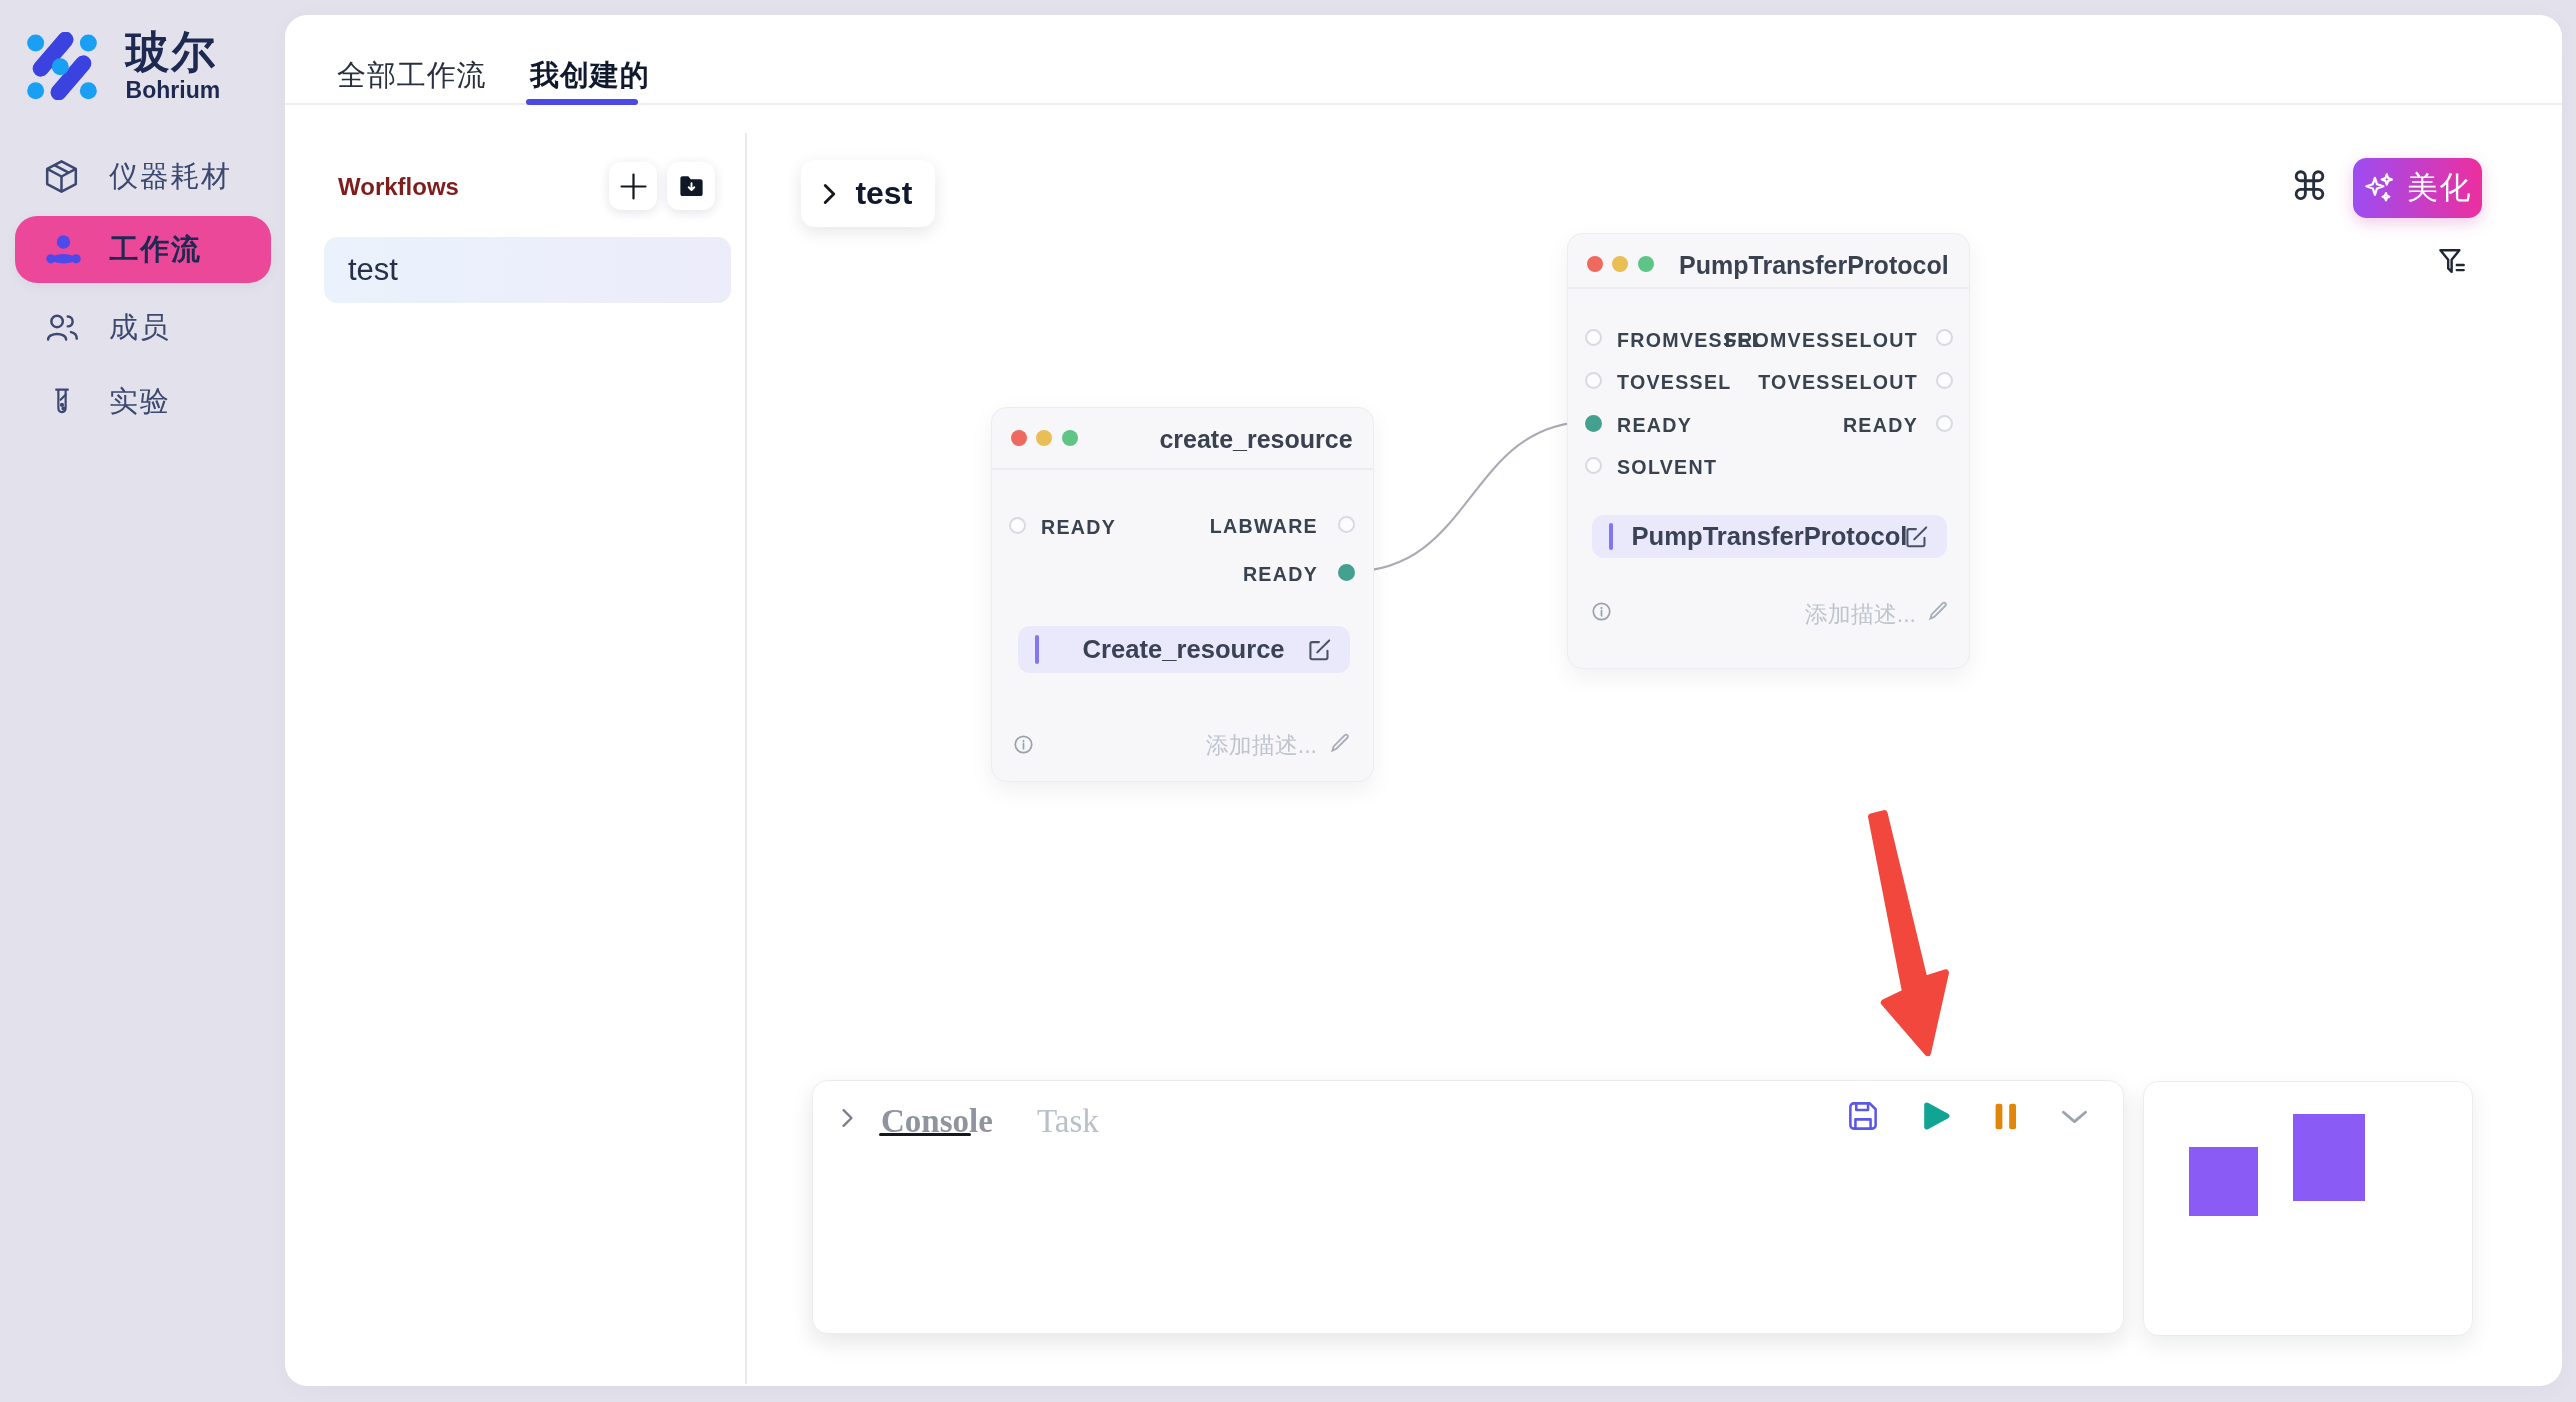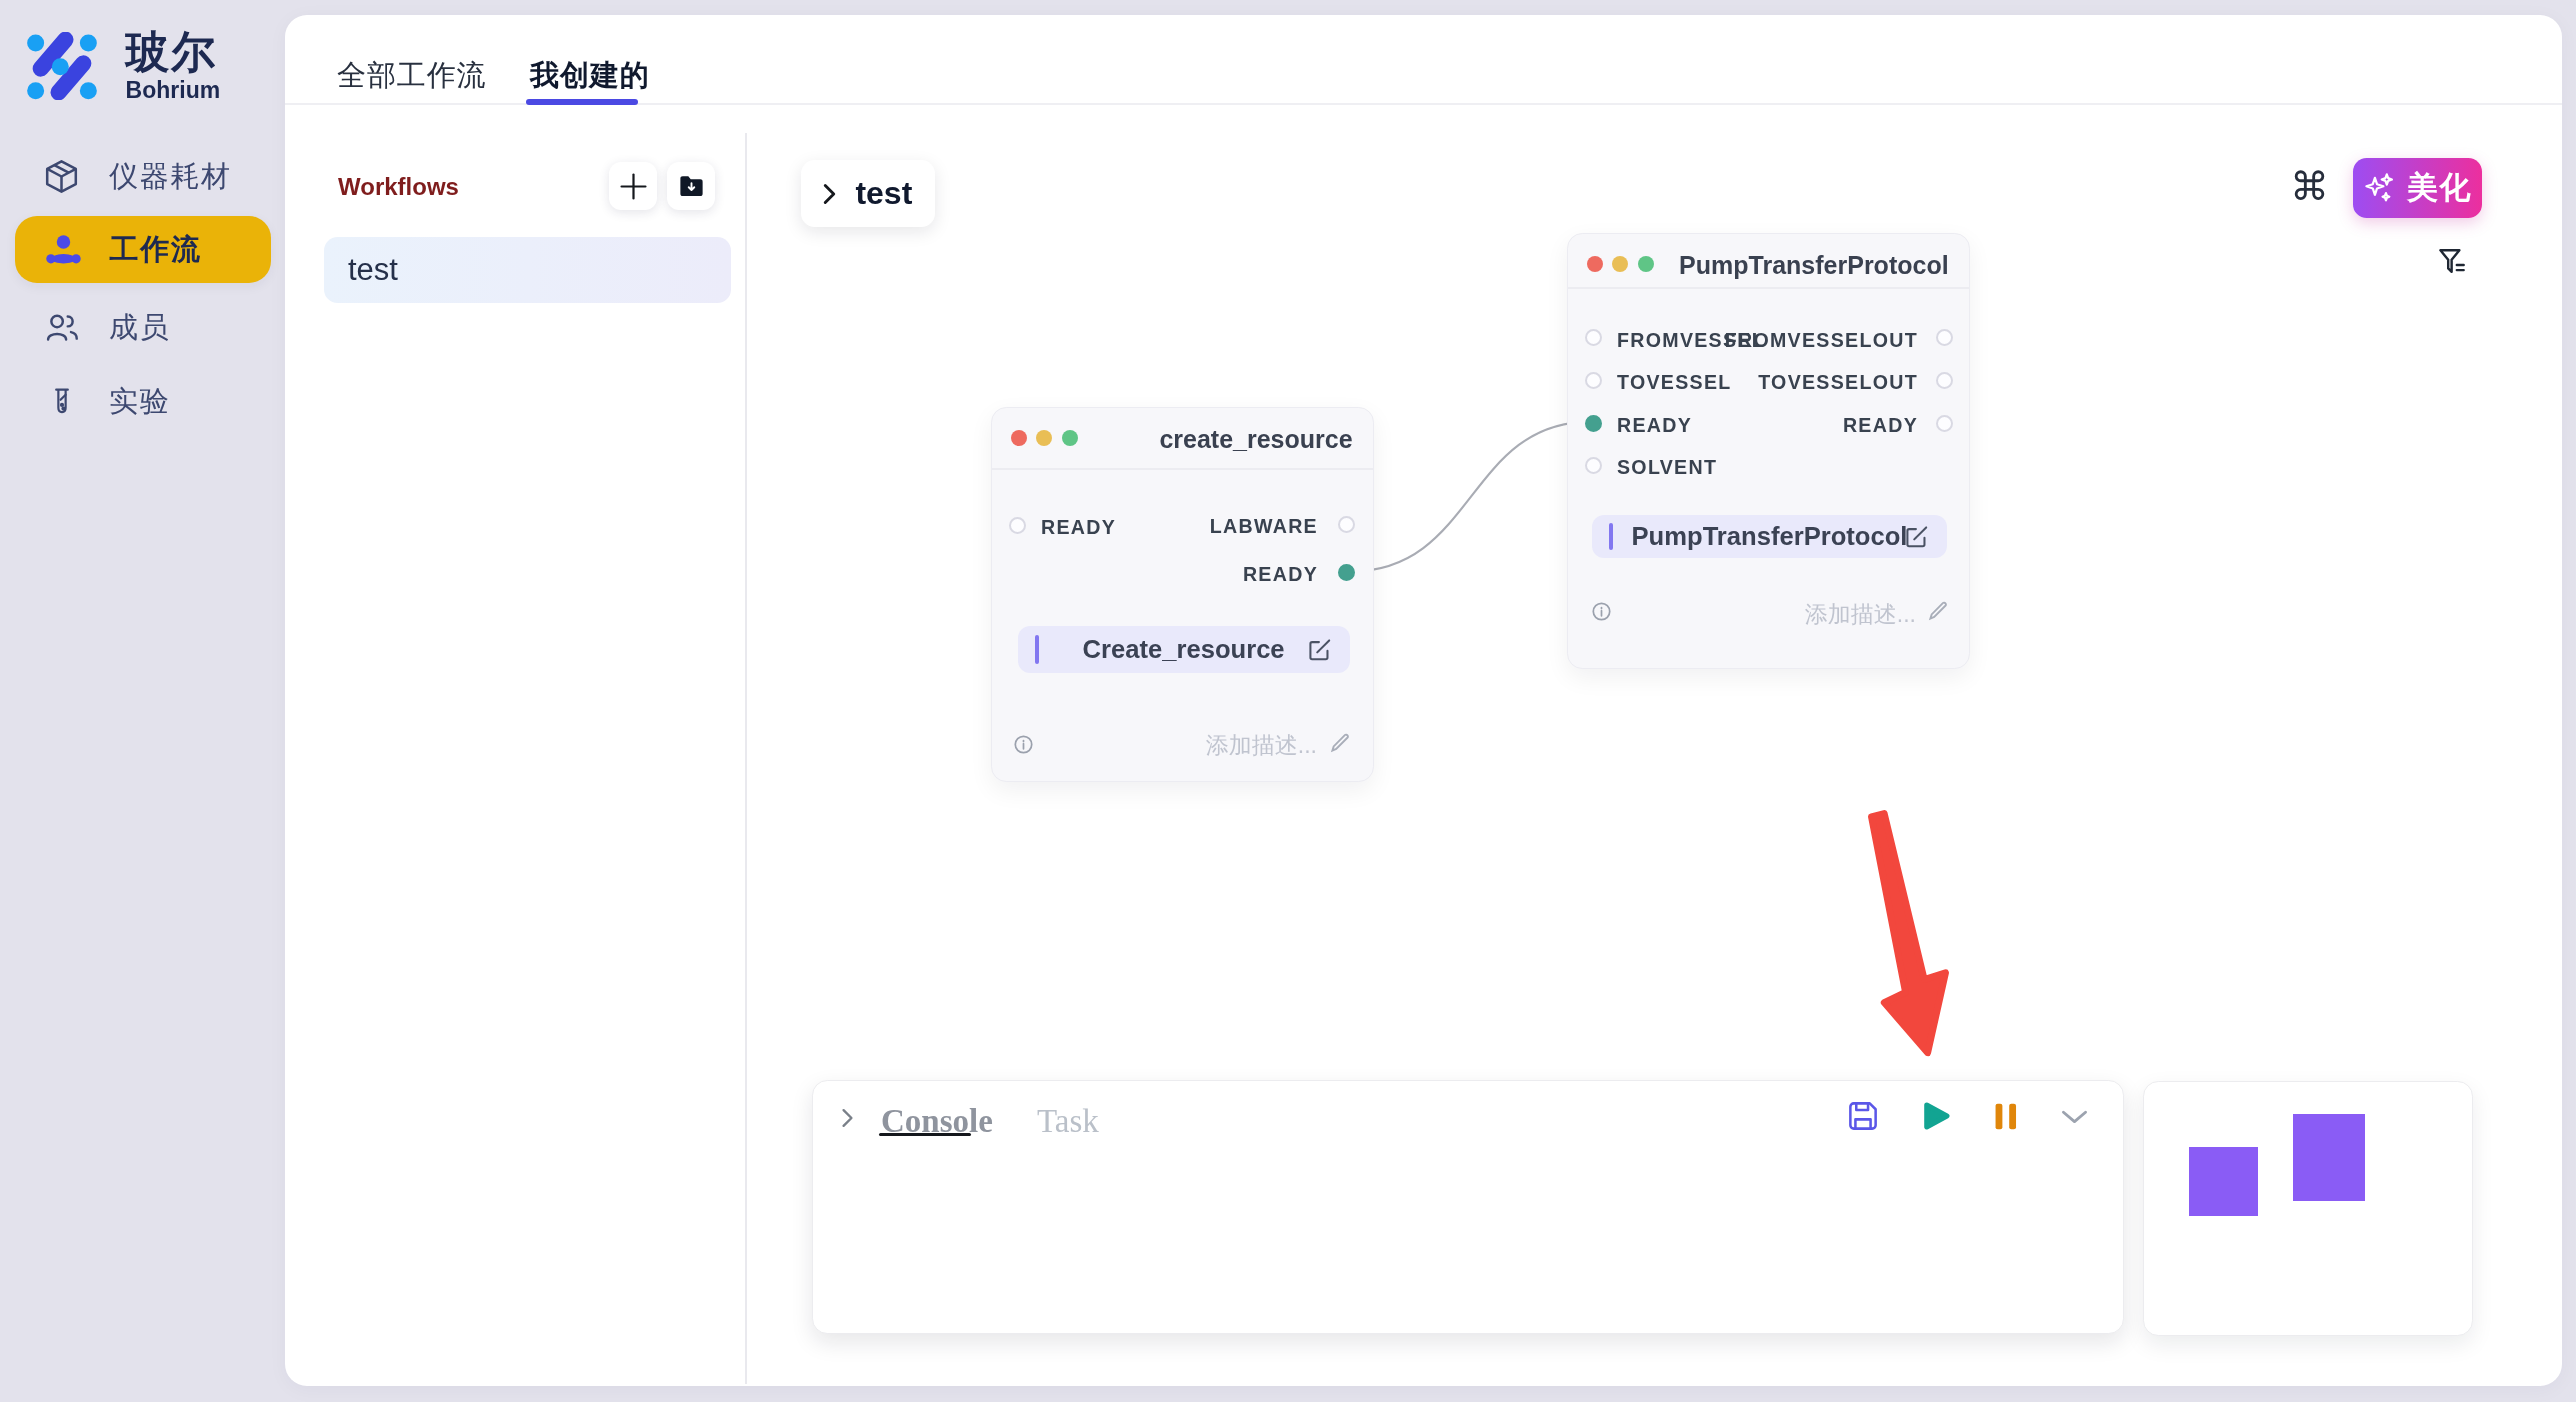--- a/index.html
+++ b/index.html
@@ -12,21 +12,21 @@
     background:#FFFFFF; border-radius:22px; box-shadow:0 3.4px 20.4px rgba(30,34,70,.04); }
 
   
   .logo-row { position:absolute; left:25.6px; top:29px; display:flex; align-items:center; gap:28px; }
   .logo-mark { width:72px; height:68px; }
   .logo-title { font-size:44px; font-weight:700; color:#1D2951; letter-spacing:1.7px; line-height:1.05; }
   .logo-sub { font-size:23px; font-weight:700; color:#1D2951; margin-top:1.7px; }
   .menu-item { position:absolute; left:0; width:285px; height:49px; display:flex; align-items:center; cursor:pointer; }
   .menu-item .mi-icon { position:absolute; left:43px; width:37px; height:37px; display:flex; align-items:center; justify-content:center; }
   .menu-item .mi-label { position:absolute; left:109px; font-size:29px; color:#3D4870; font-weight:500; letter-spacing:1.7px; }
-  .menu-item.active-pill { left:14.5px; top:216px; width:256px; height:67px; background:#eab308; border-radius:22px;
+  .menu-item.active-pill { left:14.5px; top:216px; width:256px; height:67px; background:#ec4899; border-radius:22px;
       box-shadow:0 3.4px 12px rgba(30,34,70,.06); }
   .menu-item.active-pill .mi-icon { left:30px; }
   .menu-item.active-pill .mi-label { left:95px; color:#1D2951; font-weight:700; }
   .sidebar-footer { position:absolute; left:0; top:1303px; width:285px; height:68px; }
   .avatar { position:absolute; left:37px; top:6px; width:51px; height:51px; border-radius:50%; background:#C7CCD3; overflow:hidden; }
   .lab-entry { position:absolute; left:119px; top:8.5px; display:flex; align-items:center; gap:10.2px; cursor:pointer; }
   .lab-label { font-size:31.5px; color:#3D4870; font-weight:500; letter-spacing:1.7px; }
 
   
   .tabbar-border { position:absolute; left:285px; top:103px; width:2277px; height:1.7px; background:#EFEFF3; }
@@ -46,21 +46,21 @@
 
   
   .breadcrumb-card { position:absolute; left:801px; top:160px; width:134px; height:67px; background:#fff; border-radius:13.6px;
       box-shadow:0 5.1px 17px rgba(15,23,42,.10); display:flex; align-items:center; gap:17px; padding-left:20.4px; cursor:pointer; }
   .breadcrumb-card .bc-label { font-size:32px; font-weight:700; color:#10192E; }
   .cmd-icon { position:absolute; left:2290px; top:167px; width:39px; height:39px; color:#262D3B; font-size:39px; line-height:39px;
       text-align:center; cursor:pointer; }
   .beautify-btn { position:absolute; left:2353px; top:158px; width:129px; height:60px; border-radius:13.6px;
       background:linear-gradient(90deg,#9D4DF2 0%,#EC2F9E 100%); display:flex; align-items:center; justify-content:center; gap:10.2px;
       cursor:pointer; box-shadow:0 5.1px 15.3px rgba(200,50,160,.25); }
-  .beautify-btn span { color:#fff; font-size:31px; font-weight:700; letter-spacing:1.7px; }
+  .beautify-btn span { color:#fff; font-size:31px; font-weight:400; letter-spacing:1.7px; }
   .filter-icon { position:absolute; left:2437px; top:246px; width:31px; height:31px; cursor:pointer; }
 
   
   .node { position:absolute; background:#F7F7FA; border:1.7px solid #ECECF2; border-radius:15.3px;
       box-shadow:0 8.5px 24px rgba(15,23,42,.06); }
   .lights { position:absolute; left:19px; top:22px; display:flex; gap:9.4px; }
   .light { width:16px; height:16px; border-radius:50%; }
   .node-title { position:absolute; right:20.4px; top:17px; font-size:25px; font-weight:700; color:#3A4150; }
   .node-hdiv { position:absolute; left:0; width:100%; height:1.7px; background:#ECECF1; }
   .port-circle { position:absolute; width:17px; height:17px; border-radius:50%; background:#FDFDFF; border:2.6px solid #D9D9E3; cursor:pointer; }

